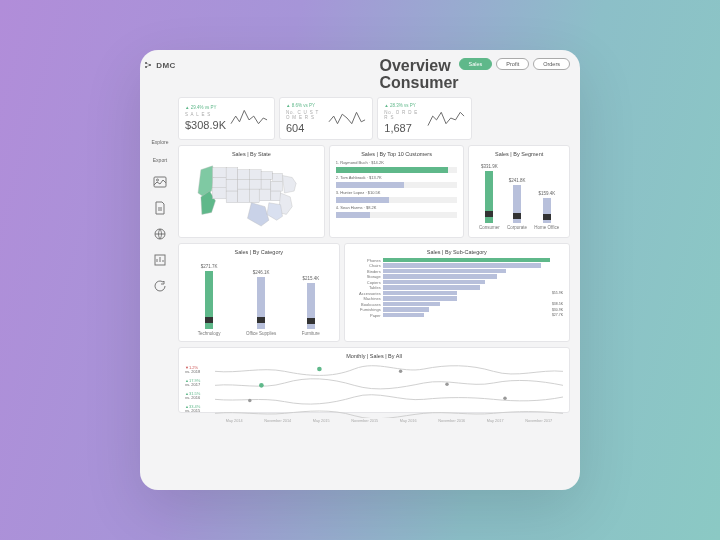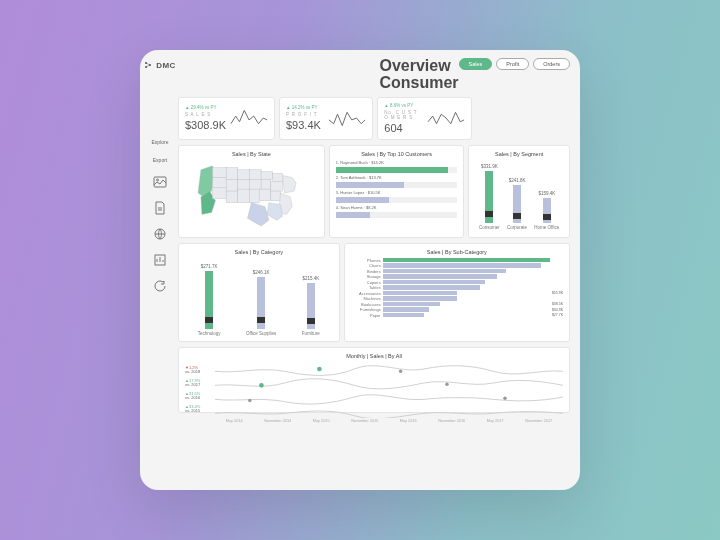--- a/index.html
+++ b/index.html
@@ -123,36 +123,36 @@
             <div class="kpi-d">▲ 29.4% vs PY</div>
             <div class="kpi-t">S A L E S</div>
             <div class="kpi-v">$308.9K</div>
           </div>
         <svg class="spark" viewBox="0 0 40 24">
             <path d="M1 18l5-8 4 6 5-12 5 10 5-4 5 8 5-6 4 2"></path>
           </svg>
       </div>
       <div class="card kpi">
         <div class="kpi-l">
-            <div class="kpi-d">▲ 14.2% vs PY</div>
-            <div class="kpi-t">P R O F I T</div>
-            <div class="kpi-v">$93.4K</div>
-          </div>
-        <svg class="spark" viewBox="0 0 40 24">
-            <path d="M1 14l5 4 4-10 5 12 5-14 5 8 5-2 5 6 4-4"></path>
-          </svg>
-      </div>
-      <div class="card kpi">
-        <div class="kpi-l">
             <div class="kpi-d">▲ 8.6% vs PY</div>
             <div class="kpi-t">No.  C U S T O M E R S</div>
             <div class="kpi-v">604</div>
           </div>
         <svg class="spark" viewBox="0 0 40 24">
             <path d="M1 16l5-6 4 8 5-10 5 4 5 6 5-12 5 10 4-2"></path>
+          </svg>
+      </div>
+      <div class="card kpi">
+        <div class="kpi-l">
+            <div class="kpi-d">▲ 28.3% vs PY</div>
+            <div class="kpi-t">No.   O R D E R S</div>
+            <div class="kpi-v">1,687</div>
+          </div>
+        <svg class="spark" viewBox="0 0 40 24">
+            <path d="M1 20l5-10 4 4 5-8 5 12 5-6 5 2 5-8 4 4"></path>
           </svg>
       </div>
     </div>
 
     <div class="row r1">
       <div class="card">
         <div class="panel-t">Sales | By State</div>
         <svg class="map-svg" viewBox="0 0 120 70">
           <g fill="#e8eaf0" stroke="#bbb" stroke-width=".4">
             <path d="M8 10l12-4 2 8-3 18-8 6-6-4z" fill="#7fc9a3"></path>

